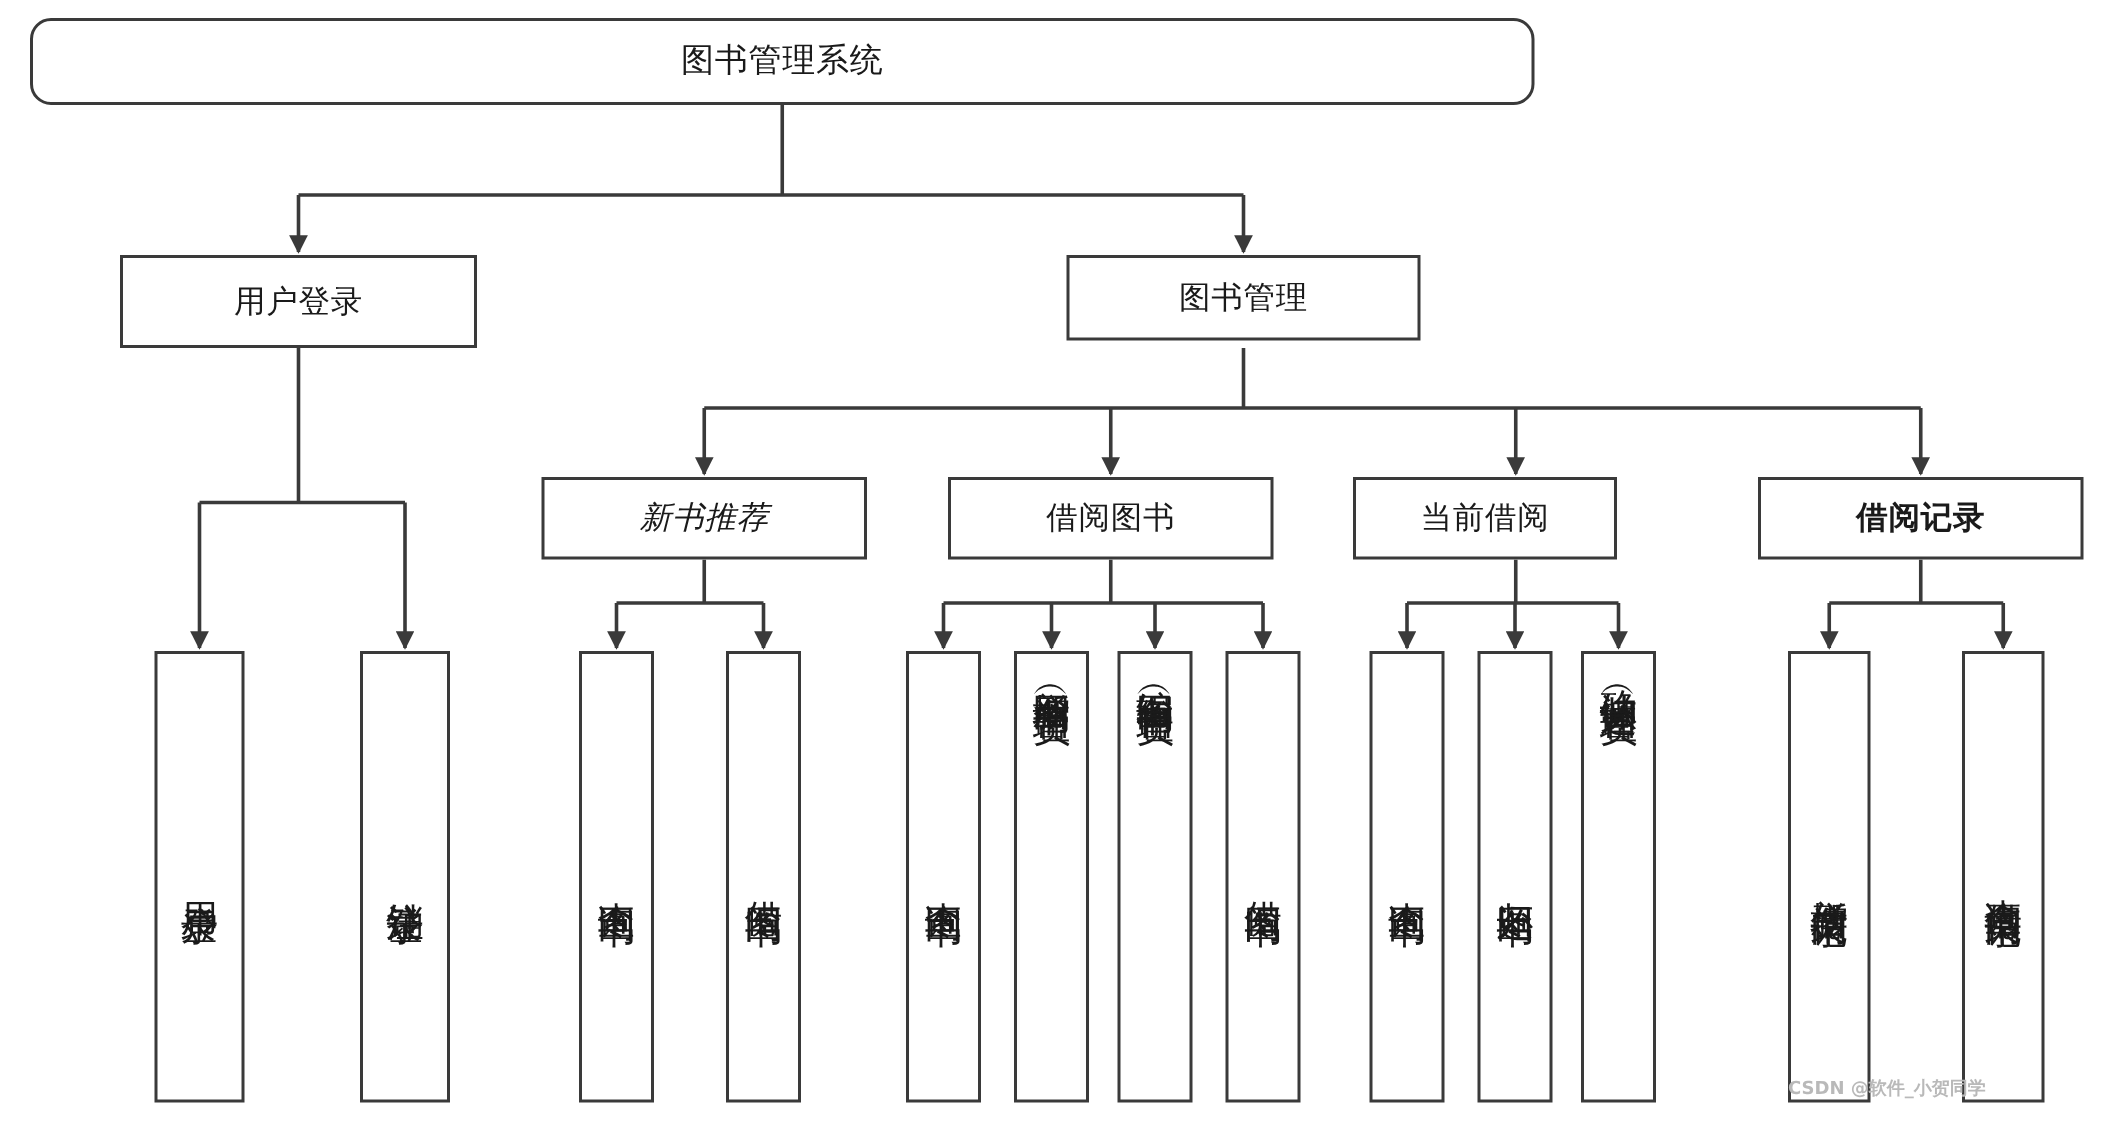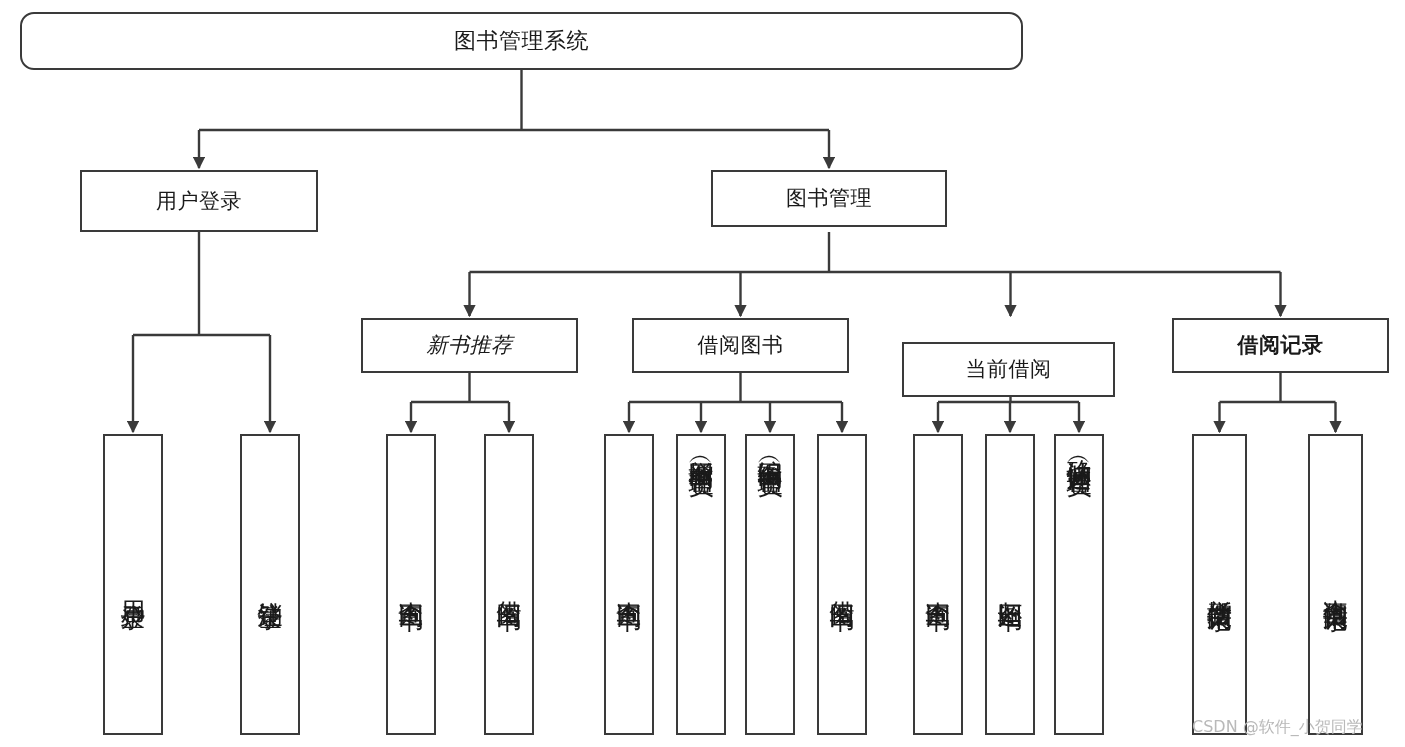--- a/index.html
+++ b/index.html
@@ -61,24 +61,25 @@
     font-size: 25px;
     line-height: 1.0;
     letter-spacing: 2px;
     white-space: nowrap;
     margin: 0 auto;
   }
   .node.vert.mid .label { margin-top: auto; margin-bottom: auto; }
   .node.vert.top .label { margin-top: 4px; margin-bottom: auto; }
   .watermark {
     position: absolute;
-    font-size: 16px;
+    font-size: 12px;
     color: #b9b9b9;
     white-space: nowrap;
     user-select: none;
+    font-weight: bold;
   }
 </style>
 </head>
 <body>
 
 <div id="diagram-root">
   <svg id="edge-layer" viewBox="0 0 1405 747" width="1405" height="747" xmlns="http://www.w3.org/2000/svg">
     <defs>
       <marker id="arrow" viewBox="0 0 10 10" refX="9" refY="5" markerWidth="5.2" markerHeight="5.2" orient="auto-start-reverse">
         <path d="M 0 0 L 10 5 L 0 10 z" fill="#3a3a3a"></path>
@@ -130,21 +131,21 @@
       </div>
       <div class="node horiz" style="left: 711px; top: 170px; width: 236px; height: 57px;">
         <span class="label">图书管理</span>
       </div>
       <div class="node horiz" style="left: 361px; top: 318px; width: 217px; height: 55px; font-style: italic;">
         <span class="label">新书推荐</span>
       </div>
       <div class="node horiz" style="left: 632px; top: 318px; width: 217px; height: 55px;">
         <span class="label">借阅图书</span>
       </div>
-      <div class="node horiz" style="left: 902px; top: 318px; width: 213px; height: 55px; margin-top: 24px;">
+      <div class="node horiz" style="left: 902px; top: 318px; width: 176px; height: 55px;">
         <span class="label">当前借阅</span>
       </div>
       <div class="node horiz" style="left: 1172px; top: 318px; width: 217px; height: 55px; font-weight: bold;">
         <span class="label">借阅记录</span>
       </div>
       <div class="node vert mid" style="left: 103px; top: 434px; width: 60px; height: 301px;">
         <span class="label">用户登录</span>
       </div>
       <div class="node vert mid" style="left: 240px; top: 434px; width: 60px; height: 301px;">
         <span class="label">注销登录</span>

